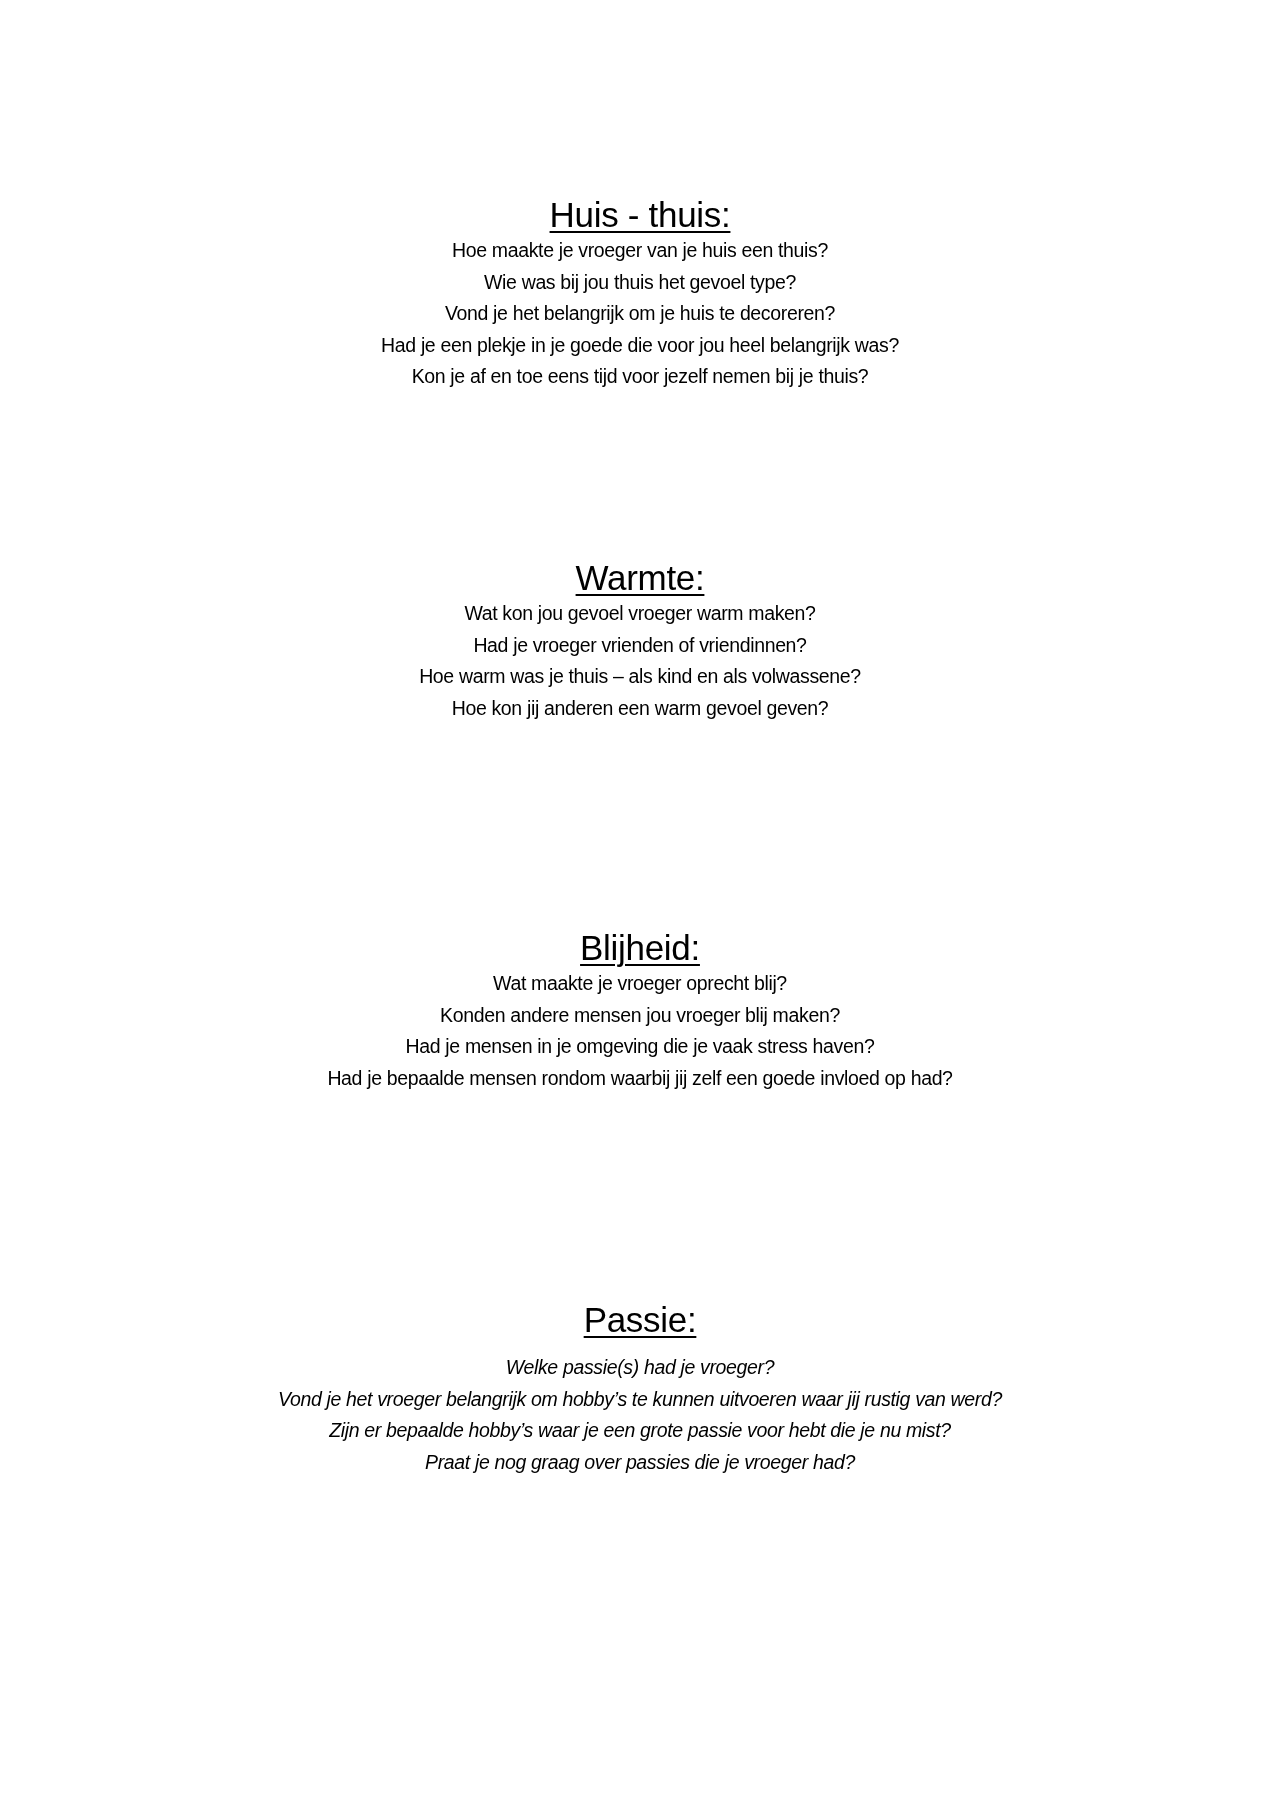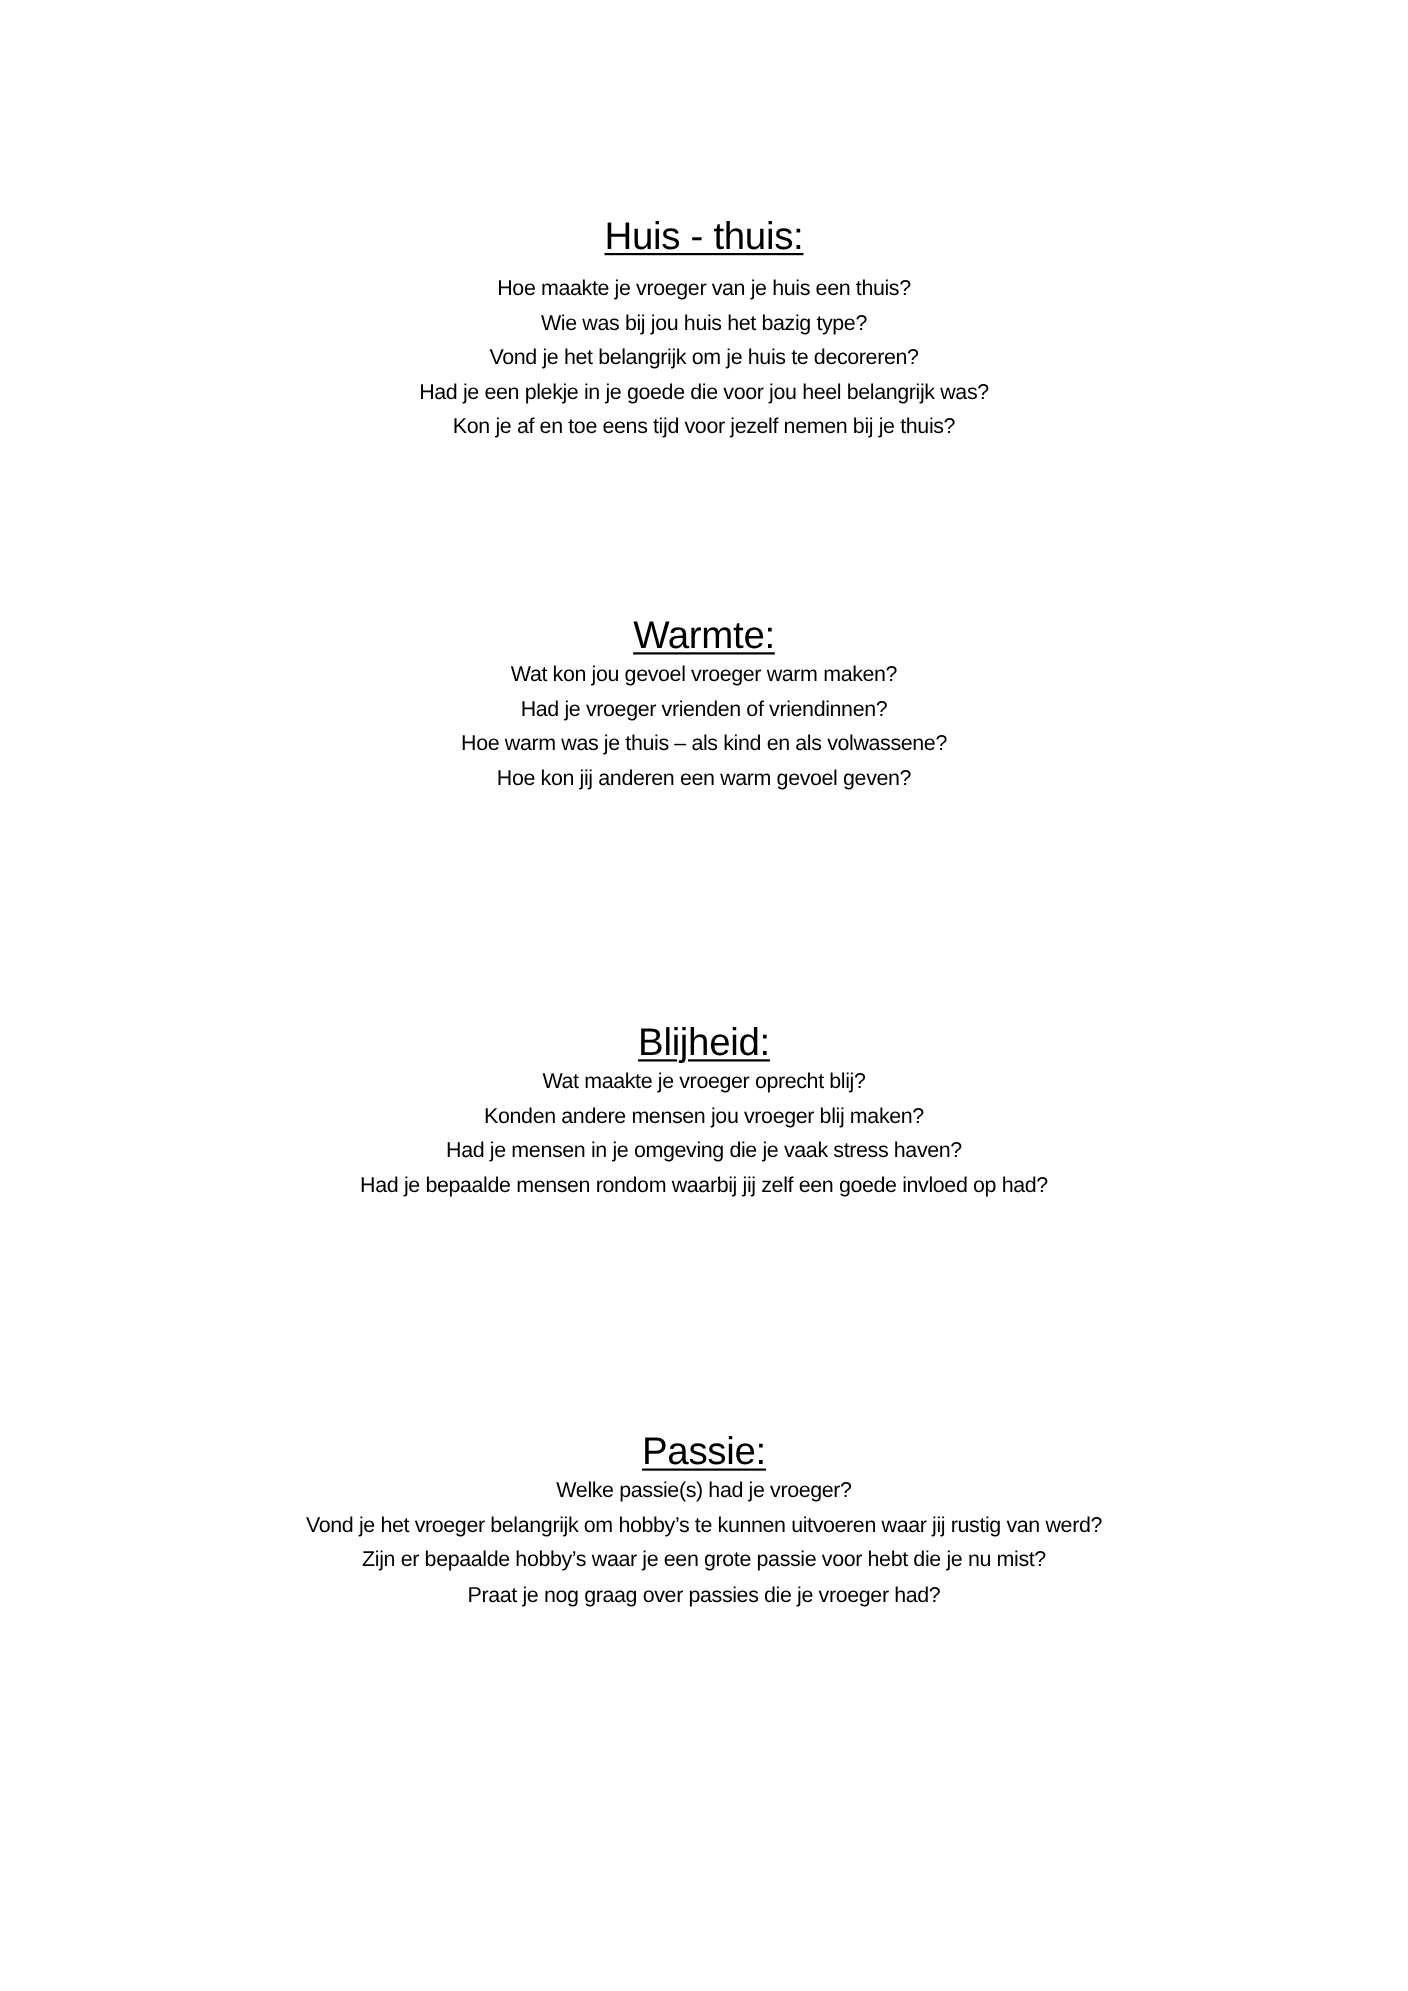--- a/index.html
+++ b/index.html
@@ -9,23 +9,23 @@
   .title { display:inline-block; font-size:35px; line-height:36px; text-decoration:underline;
            text-decoration-thickness:2px; text-underline-offset:4px; letter-spacing:-0.3px; }
   .lines { margin:0; padding:0; list-style:none; }
   .lines li { font-size:19.5px; line-height:31.6px; letter-spacing:-0.35px; white-space:nowrap; }
 </style>
 </head>
 <body>
 
 <div class="section" style="top:197px;">
   <div class="title">Huis - thuis:</div>
-  <ul class="lines" style="margin-top:14px;">
+  <ul class="lines" style="margin-top:2px;">
     <li>Hoe maakte je vroeger van je huis een thuis?</li>
-    <li>Wie was bij jou huis het bazig type?</li>
+    <li>Wie was bij jou thuis het gevoel type?</li>
     <li>Vond je het belangrijk om je huis te decoreren?</li>
     <li>Had je een plekje in je goede die voor jou heel belangrijk was?</li>
     <li>Kon je af en toe eens tijd voor jezelf nemen bij je thuis?</li>
   </ul>
 </div>
 
 <div class="section" style="top:560px;">
   <div class="title">Warmte:</div>
   <ul class="lines" style="margin-top:2px;">
     <li>Wat kon jou gevoel vroeger warm maken?</li>
@@ -40,19 +40,19 @@
   <ul class="lines" style="margin-top:2px;">
     <li>Wat maakte je vroeger oprecht blij?</li>
     <li>Konden andere mensen jou vroeger blij maken?</li>
     <li>Had je mensen in je omgeving die je vaak stress haven?</li>
     <li>Had je bepaalde mensen rondom waarbij jij zelf een goede invloed op had?</li>
   </ul>
 </div>
 
 <div class="section" style="top:1302px;">
   <div class="title">Passie:</div>
-  <ul class="lines" style="margin-top:2px;">
+  <ul class="lines" style="margin-top:14px;font-style:italic;">
     <li>Welke passie(s) had je vroeger?</li>
     <li>Vond je het vroeger belangrijk om hobby’s te kunnen uitvoeren waar jij rustig van werd?</li>
     <li>Zijn er bepaalde hobby’s waar je een grote passie voor hebt die je nu mist?</li>
     <li>Praat je nog graag over passies die je vroeger had?</li>
   </ul>
 </div>
 
 </body></html>

